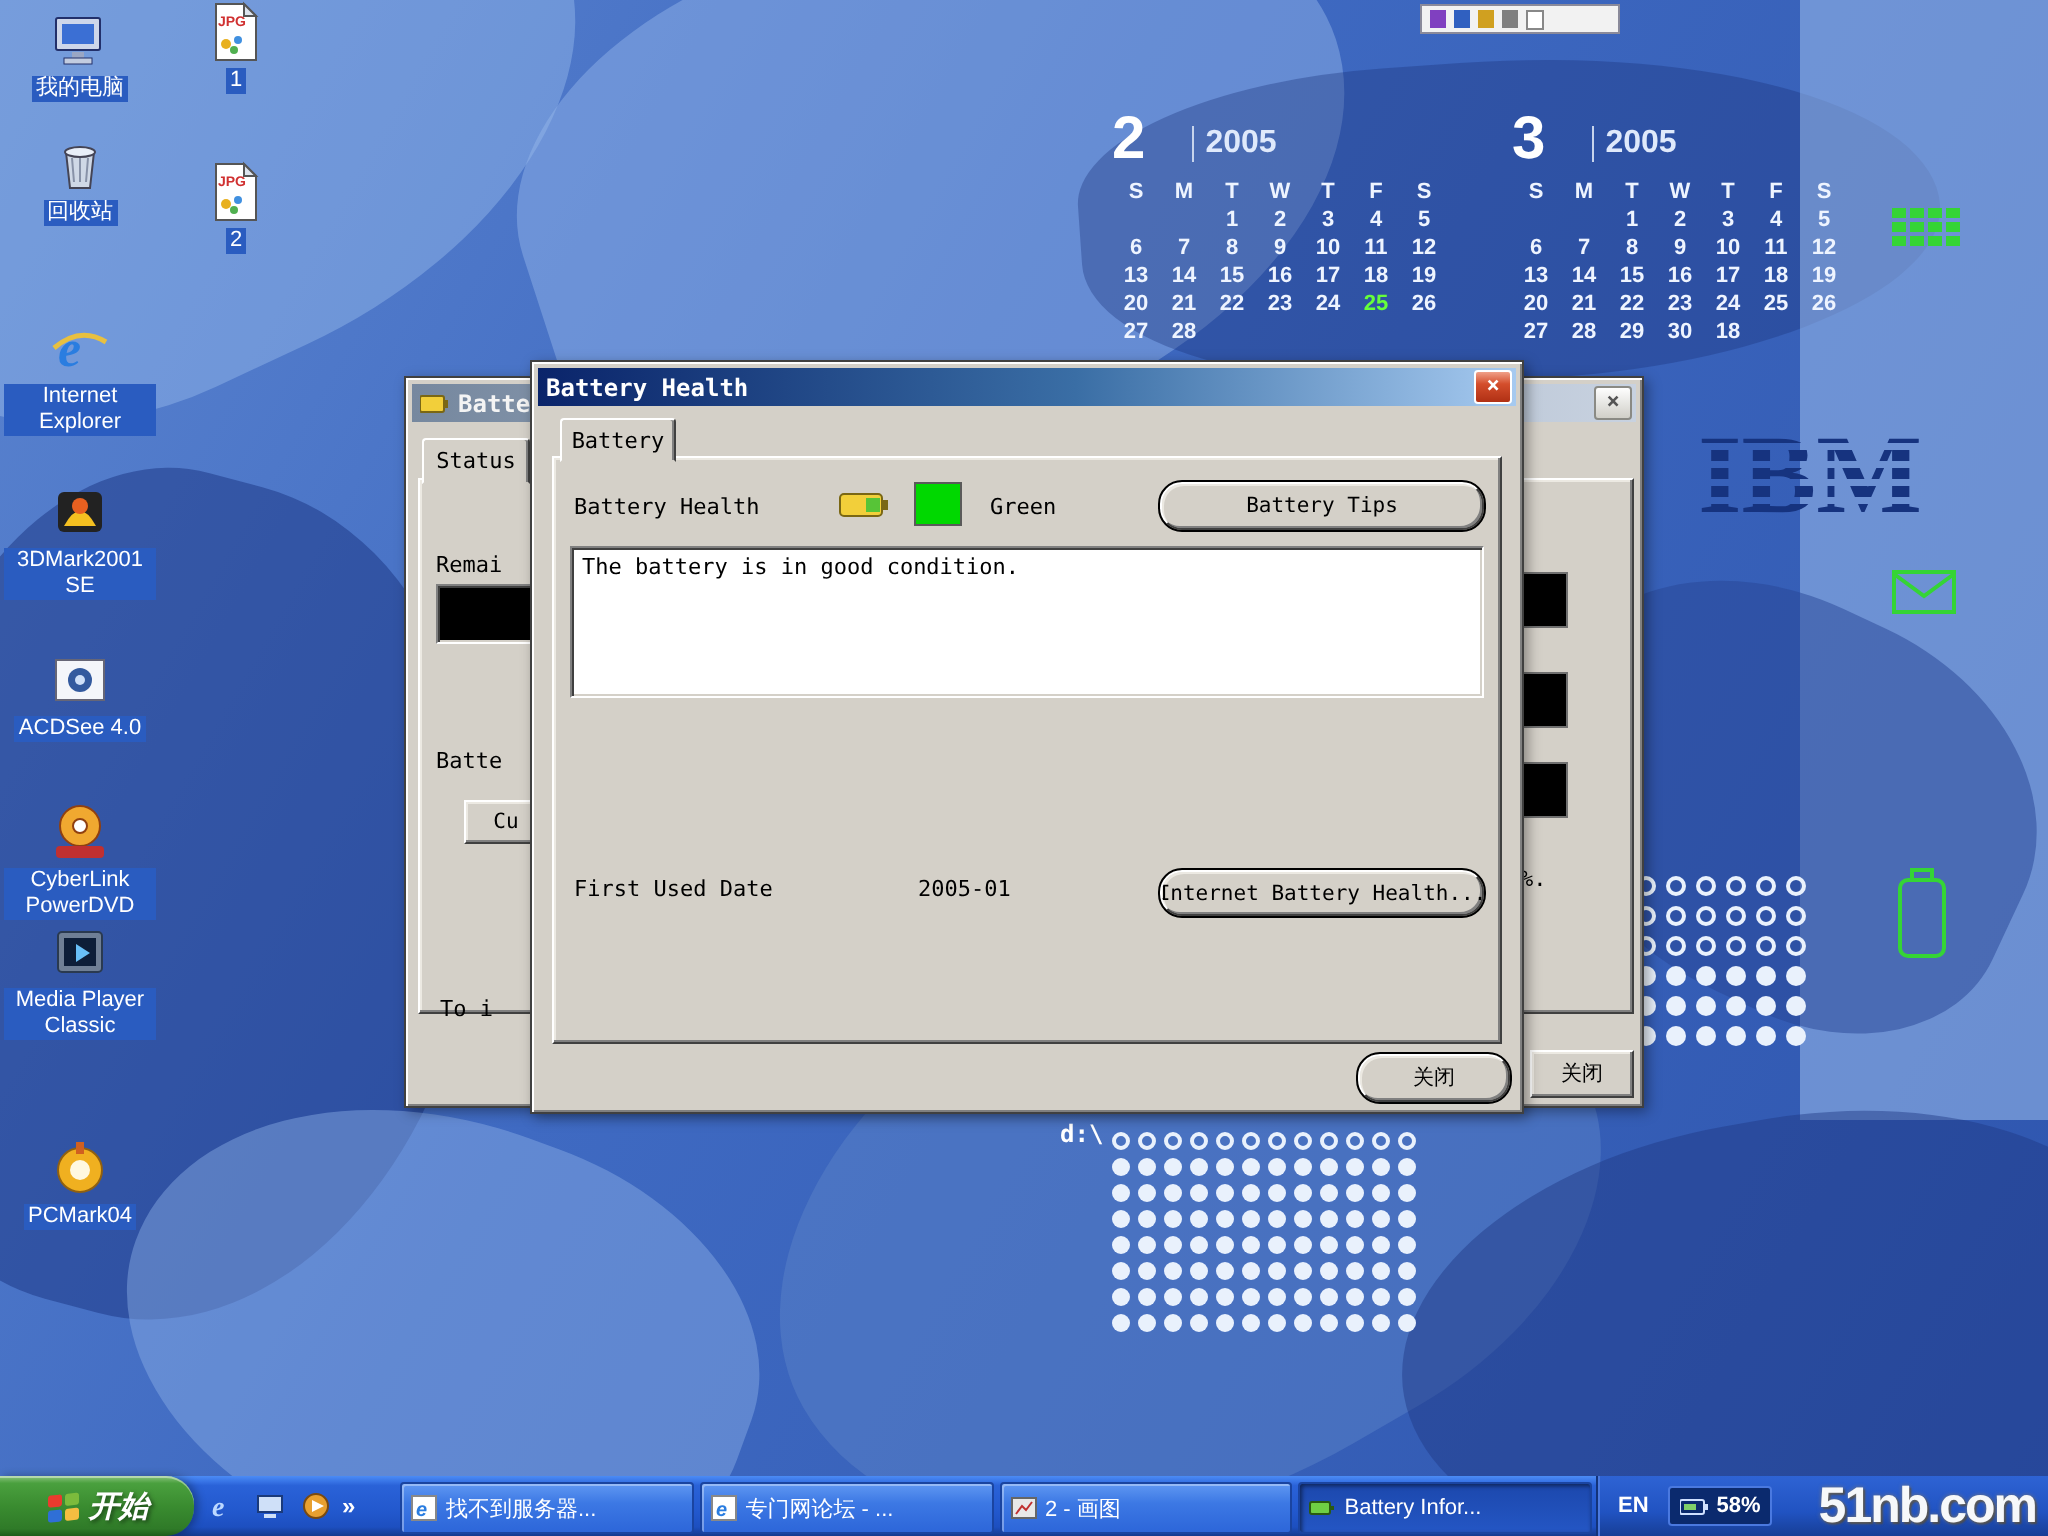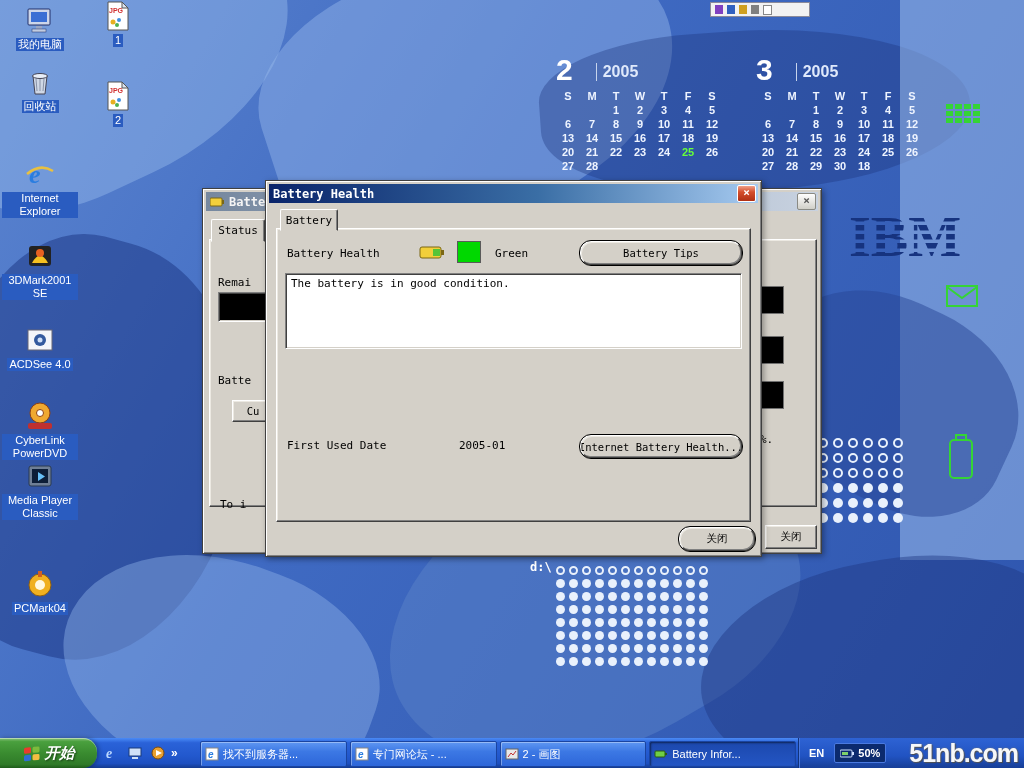--- a/index.html
+++ b/index.html
@@ -602,19 +602,19 @@
         </div>
       </div>
     <div class="tray">
       <span class="lang">EN</span>
       <span class="battmeter">
         <svg width="15" height="9">
             <rect x="0" y="1" width="12" height="7" rx="1" fill="none" stroke="#cfe0ff"></rect>
             <rect x="12" y="3" width="2" height="3" fill="#cfe0ff"></rect>
             <rect x="2" y="3" width="6" height="3" fill="#7fd06a"></rect>
           </svg>
-        <span>50%</span>
+        <span>58%</span>
       </span>
     </div>
   </div>
   <div class="watermark">51nb.com</div>
 
 </div>
 
 </body></html>

